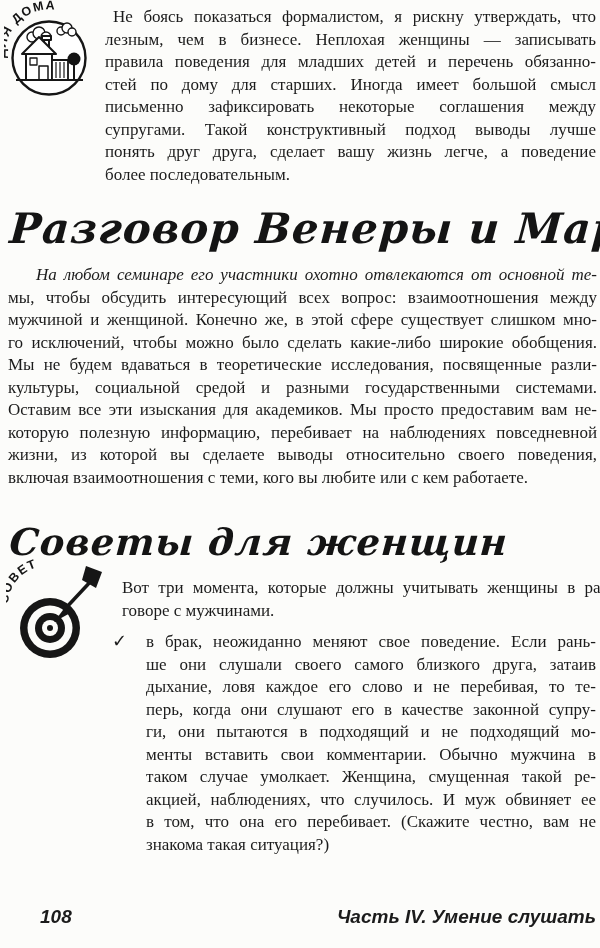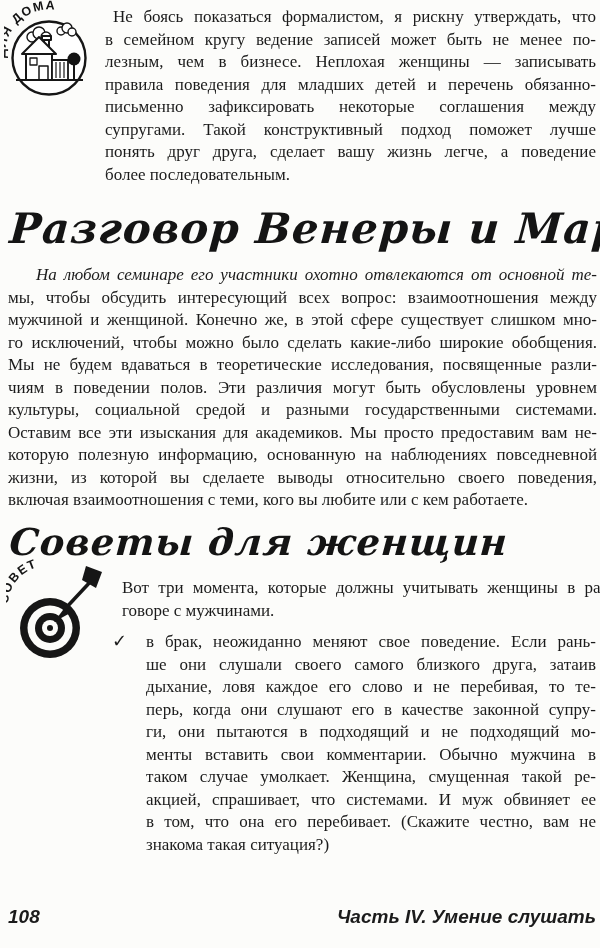--- a/index.html
+++ b/index.html
@@ -41,20 +41,21 @@
     font-size: 18px;
     color: #1b1b1b;
   }
   .blead { font-weight: bold; }
   .footer-num, .footer-part {
     font-family: "Liberation Sans", sans-serif;
     font-style: italic;
     font-weight: bold;
     font-size: 19px;
     color: #1b1b1b;
+    margin-left: 32px;
   }
   .badge-label {
     font-family: "Liberation Sans", sans-serif;
     font-weight: bold;
     font-size: 12.5px;
     letter-spacing: 1.5px;
     fill: #141414;
   }
   svg .ink { stroke: #161616; }
 </style>
@@ -96,41 +97,40 @@
       <g>
         <line x1="70" y1="80" x2="70" y2="64" class="ink" stroke-width="2"></line>
         <circle cx="70" cy="59" r="6.5" fill="#141414"></circle>
         <line x1="12" y1="80" x2="79" y2="80" class="ink" stroke-width="1.8"></line>
       </g>
     </svg>
   </div>
 
   <div class="abs body-text indent-sm" style="left:105px; top:6px; width:491px;">
       <div class="tline">Не боясь показаться формалистом, я рискну утверждать, что</div>
-      <div class="tline">в семейном кругу ведение записей может быть не менее по-</div>
       <div class="tline">лезным, чем в бизнесе. Неплохая женщины — записывать</div>
       <div class="tline">правила поведения для младших детей и перечень обязанно-</div>
+      <div class="tline">стей по дому для старших. Иногда имеет большой смысл</div>
       <div class="tline">письменно зафиксировать некоторые соглашения между</div>
-      <div class="tline">супругами. Такой конструктивный подход поможет лучше</div>
+      <div class="tline">супругами. Такой конструктивный подход выводы лучше</div>
       <div class="tline">понять друг друга, сделает вашу жизнь легче, а поведение</div>
       <div class="tline tline-last">более последовательным.</div>
     </div>
 
   <div class="abs script-title" style="left:8px; top:204px;">Разговор Венеры и Марса</div>
 
   <div class="abs body-text indent-lg" style="left:8px; top:264px; width:589px;">
       <div class="tline">На любом семинаре его участники охотно отвлекаются от основной те-</div>
       <div class="tline">мы, чтобы обсудить интересующий всех вопрос: взаимоотношения между</div>
       <div class="tline">мужчиной и женщиной. Конечно же, в этой сфере существует слишком мно-</div>
       <div class="tline">го исключений, чтобы можно было сделать какие-либо широкие обобщения.</div>
       <div class="tline">Мы не будем вдаваться в теоретические исследования, посвященные разли-</div>
-      <div class="tline">чиям в поведении полов. Эти различия могут быть обусловлены уровнем</div>
       <div class="tline">культуры, социальной средой и разными государственными системами.</div>
       <div class="tline">Оставим все эти изыскания для академиков. Мы просто предоставим вам не-</div>
-      <div class="tline">которую полезную информацию, основанную на наблюдениях повседневной</div>
+      <div class="tline">которую полезную информацию, перебивает на наблюдениях повседневной</div>
       <div class="tline">жизни, из которой вы сделаете выводы относительно своего поведения,</div>
       <div class="tline tline-last">включая взаимоотношения с теми, кого вы любите или с кем работаете.</div>
     </div>
 
   <div class="abs script-title script-title-sm" style="left:8px; top:520px;">Советы для женщин</div>
 
   <div class="abs" style="left:6px; top:558px; width:96px; height:112px;">
     <svg width="96" height="112" viewBox="0 0 96 112">
       <path id="tip-arc" d="M 2 48 A 40 40 0 0 1 48 8" fill="none"></path>
       <text class="badge-label">
@@ -160,21 +160,21 @@
 
   <div class="abs body-text" style="left:146px; top:631px; width:450px;">
     <div>
         <div class="tline">в брак, неожиданно меняют свое поведение. Если рань-</div>
         <div class="tline">ше они слушали своего самого близкого друга, затаив</div>
         <div class="tline">дыхание, ловя каждое его слово и не перебивая, то те-</div>
         <div class="tline">перь, когда они слушают его в качестве законной супру-</div>
         <div class="tline">ги, они пытаются в подходящий и не подходящий мо-</div>
         <div class="tline">менты вставить свои комментарии. Обычно мужчина в</div>
         <div class="tline">таком случае умолкает. Женщина, смущенная такой ре-</div>
-        <div class="tline">акцией, спрашивает, что системами. И муж обвиняет ее</div>
+        <div class="tline">акцией, наблюдениях, что случилось. И муж обвиняет ее</div>
         <div class="tline">в том, что она его перебивает. (Скажите честно, вам не</div>
         <div class="tline tline-last">знакома такая ситуация?)</div>
       </div>
   </div>
 
   <div class="abs footer-num" style="left:8px; top:906px;">108</div>
   <div class="abs footer-part" style="right:4px; top:906px;">Часть IV. Умение слушать</div>
 
 </div>
 

